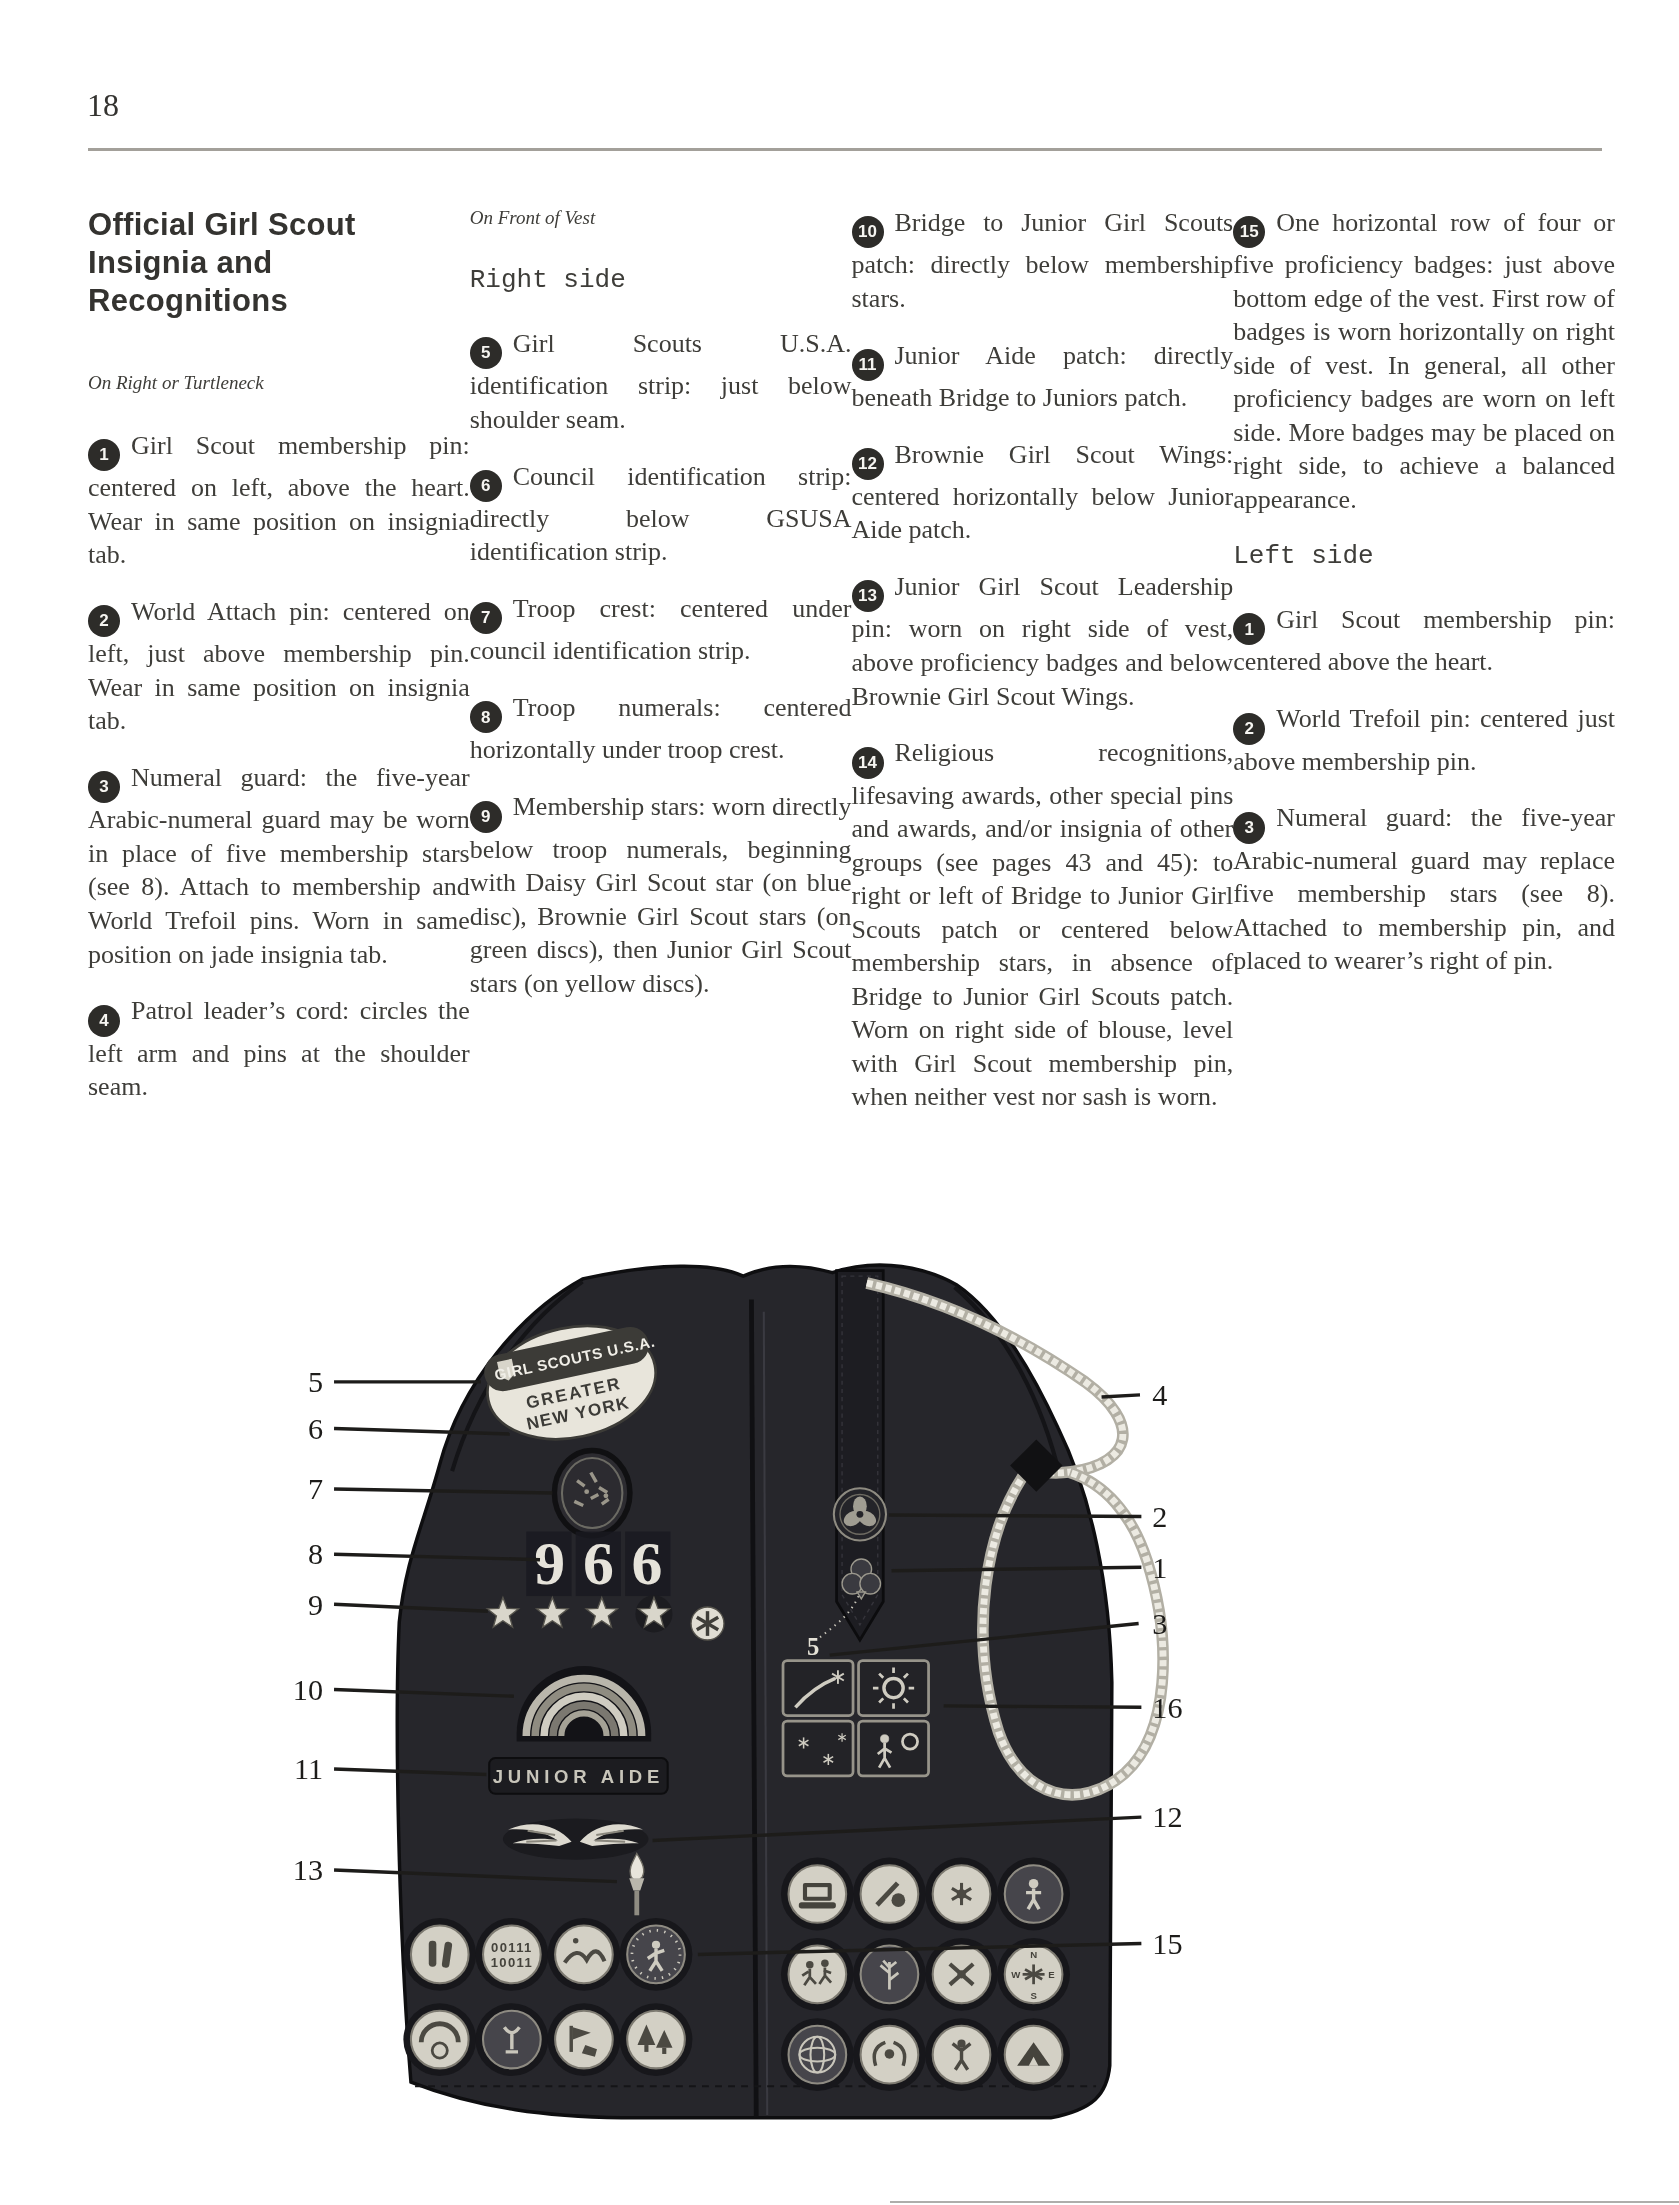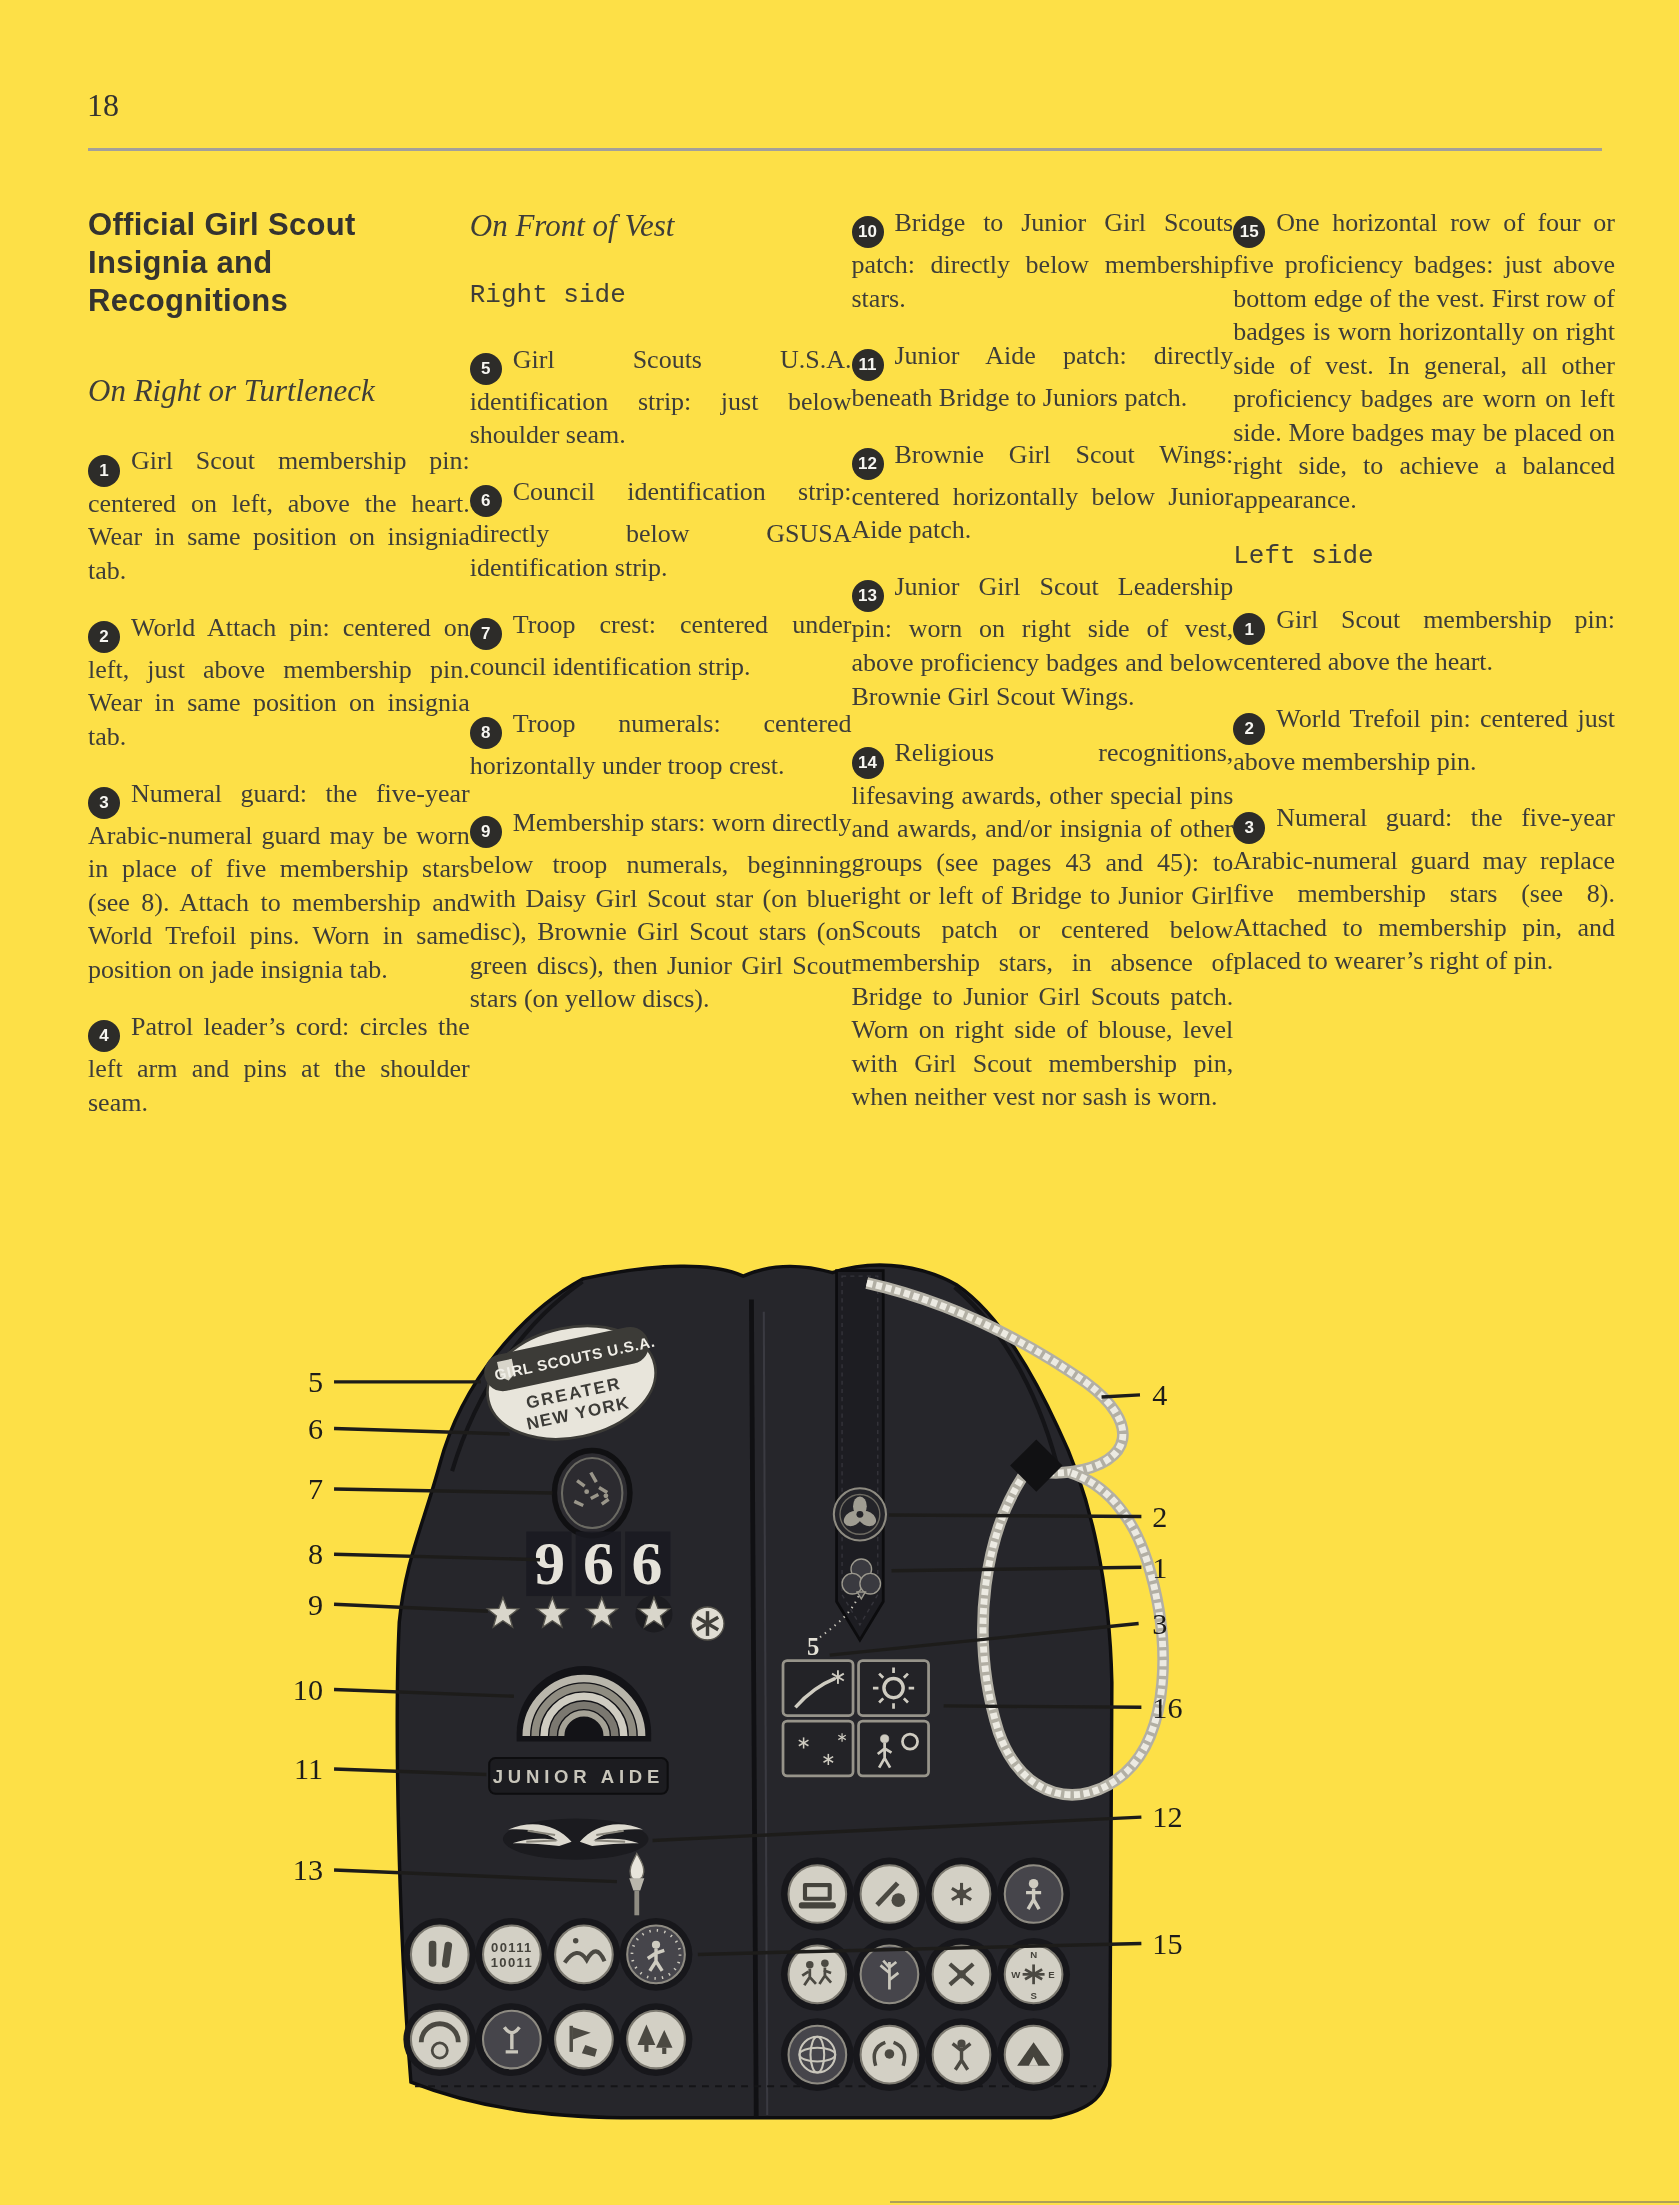--- a/index.html
+++ b/index.html
@@ -1,24 +1,24 @@
 <!DOCTYPE html>
 <html style="font-size:11px"><head>
 <meta charset="utf-8">
 <style>
   html,body{margin:0;padding:0;background:#e8e6e1;}
-  .page{position:relative;width:1680px;height:2205px;background:#fde047;overflow:hidden;
+  .page{position:relative;width:1680px;height:2205px;background:#ffffff;overflow:hidden;
         font-family:"Liberation Serif",serif;color:#3e3d39;}
   .pageno{position:absolute;left:87px;top:87px;font-size:32px;color:#343330;}
   .rule{position:absolute;left:88px;top:148px;width:1514px;height:2.7px;background:#a3a09a;}
   .cols{position:absolute;left:88px;top:206px;width:1527px;display:flex;}
   .col{flex:1;font-size:26px;line-height:1.29;text-align:justify;}
   h1{font-family:"Liberation Sans",sans-serif;font-weight:700;font-size:31px;line-height:1.22;
      color:#343330;margin:0 0 52px;text-align:left;letter-spacing:0.3px;}
-  .subhead{font-style:italic;font-size:31px;margin:0 0 33px;text-align:left;}
+  .subhead{font-style:italic;font-size:19px;margin:0 0 33px;text-align:left;}
   .sidelabel{font-size:26px;margin:0 0 30px;text-align:left;font-family:Liberation Mono, monospace;}
   .item{margin:0 0 23.4px;}
   .num{display:inline-flex;align-items:center;justify-content:center;min-width:32px;height:32px;
        padding:0 4.1px;border-radius:18px;background:#2d2c29;color:#f6f5f1;
        font-family:"Liberation Sans",sans-serif;font-weight:700;font-size:17px;
        vertical-align:-6.2px;margin-right:11px;box-sizing:border-box;}
   .figure{position:absolute;left:0;top:1202px;width:1680px;height:1003px;}
   .scanline{position:absolute;right:0;bottom:2.1px;width:790px;height:2.1px;background:#6b6965;opacity:.55;}
   svg text{font-family:"Liberation Serif",serif;}
   .sans{font-family:"Liberation Sans",sans-serif;}

